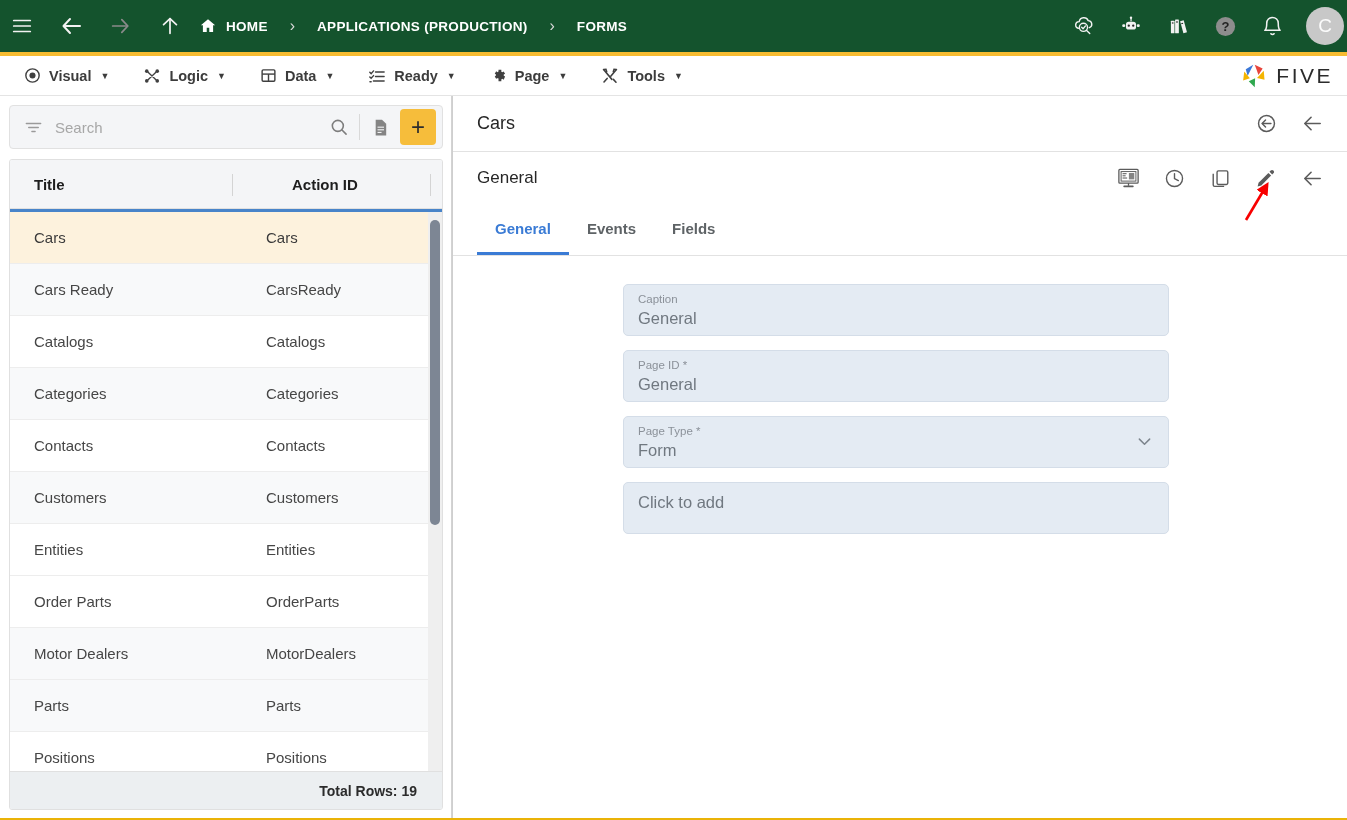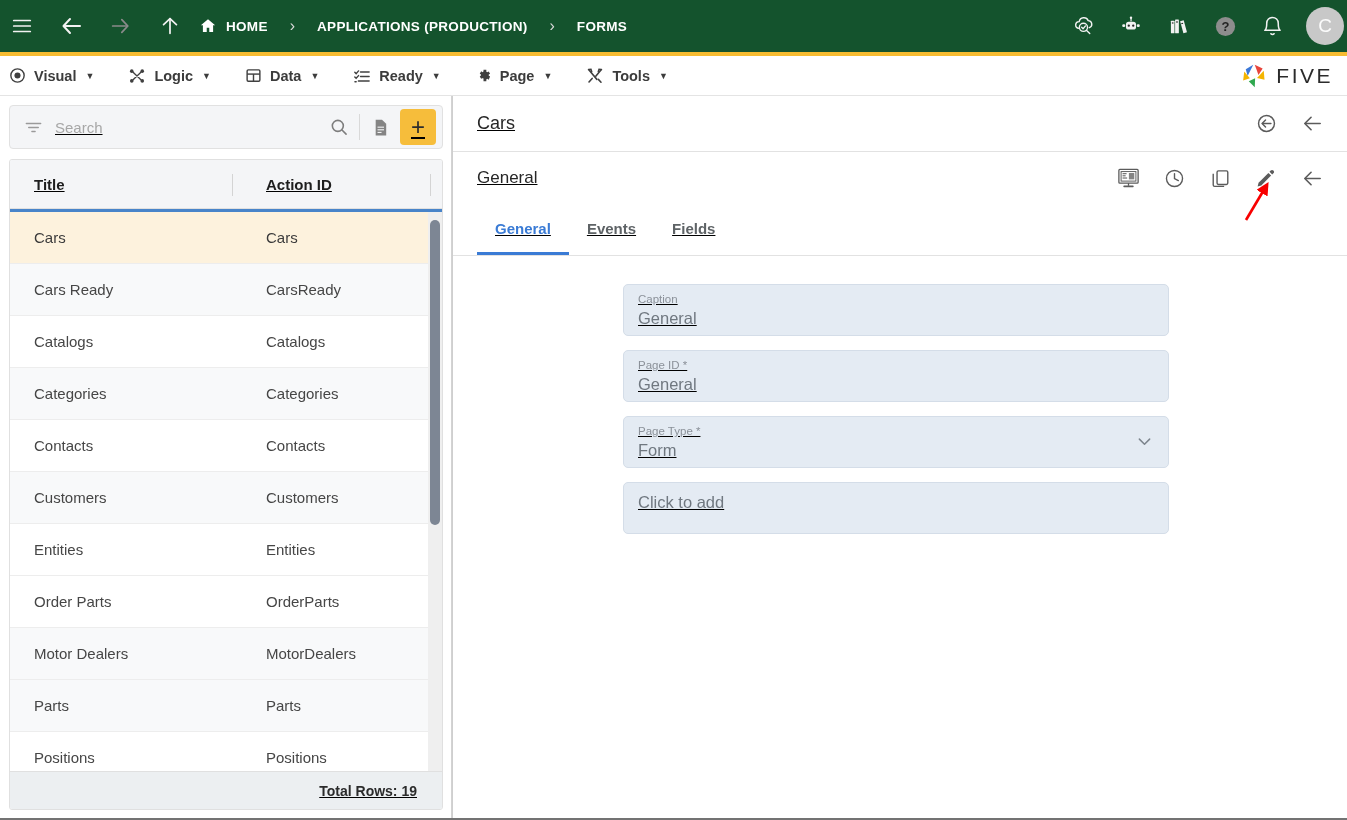--- a/index.html
+++ b/index.html
@@ -60,21 +60,21 @@
   }
 
   
   .yellowbar { height: 4px; flex: 0 0 4px; background: #f7bc31; }
 
   
   .menubar {
     height: 40px; flex: 0 0 40px;
     background: #ffffff;
     display: flex; align-items: center;
-    padding-left: 9px;
+    padding-left: 24px;
     border-bottom: 1px solid #e4e4e4;
     position: relative;
   }
   .menu-item {
     display: flex; align-items: center; gap: 8px;
     margin-right: 34px; cursor: pointer;
     color: #3c3c3c; font-size: 14.5px; font-weight: bold;
   }
   .menu-item .mi-ico { display: flex; align-items: center; color: #404040; }
   .menu-item .caret { font-size: 9px; color: #3c3c3c; margin-left: 1px; }
@@ -85,22 +85,21 @@
   }
   .brand-word {
     font-size: 21px; letter-spacing: 2.5px;
     color: #2b2b2b; font-weight: 400;
   }
 
   
   .body {
     flex: 1 1 auto; display: flex;
     min-height: 0; background: #3b82f6;
-    border-bottom: 2px solid #737373;
-    text-decoration: underline;
+    border-bottom: 2px solid #eab308;
   }
 
   
   .left {
     width: 452px; flex: 0 0 452px;
     display: flex; flex-direction: column;
     padding: 9px 8px 8px 9px;
     min-height: 0;
     border-right: 1px solid #d3d3d3;
     background: #fff;
@@ -141,20 +140,21 @@
     display: flex; flex-direction: column;
     min-height: 0; overflow: hidden; background: #fff;
   }
   .grid-head {
     height: 49px; flex: 0 0 49px;
     background: #f4f5f7;
     display: flex; align-items: center;
     font-size: 15px; font-weight: bold; color: #1e1e1e;
     border-bottom: 1px solid #e0e0e0;
     position: relative;
+    gap: 26px;
   }
   .gh-cell { padding-left: 24px; }
   .gh-cell.c1 { width: 232px; }
   .gh-cell.c2 { flex: 1 1 auto; }
   .gh-sep { position: absolute; width: 1px; height: 22px; background: #d4d4d4; top: 14px; }
   .gh-sep.s1 { left: 222px; }
   .gh-sep.s2 { right: 11px; }
 
   .grid-body {
     flex: 1 1 auto; min-height: 0;

